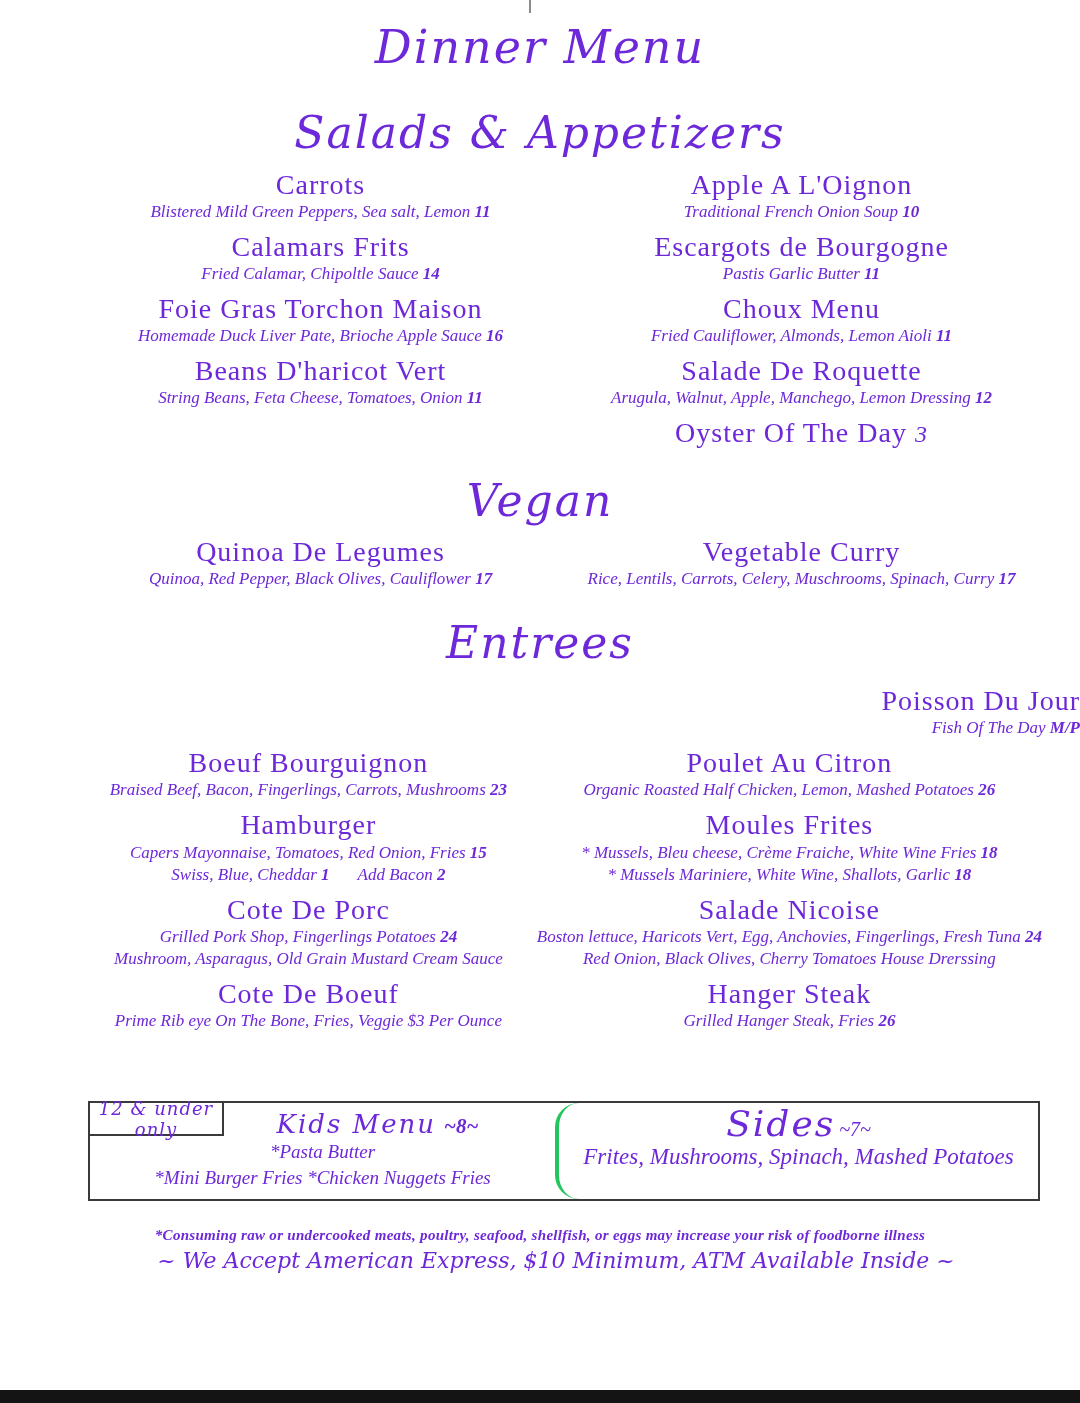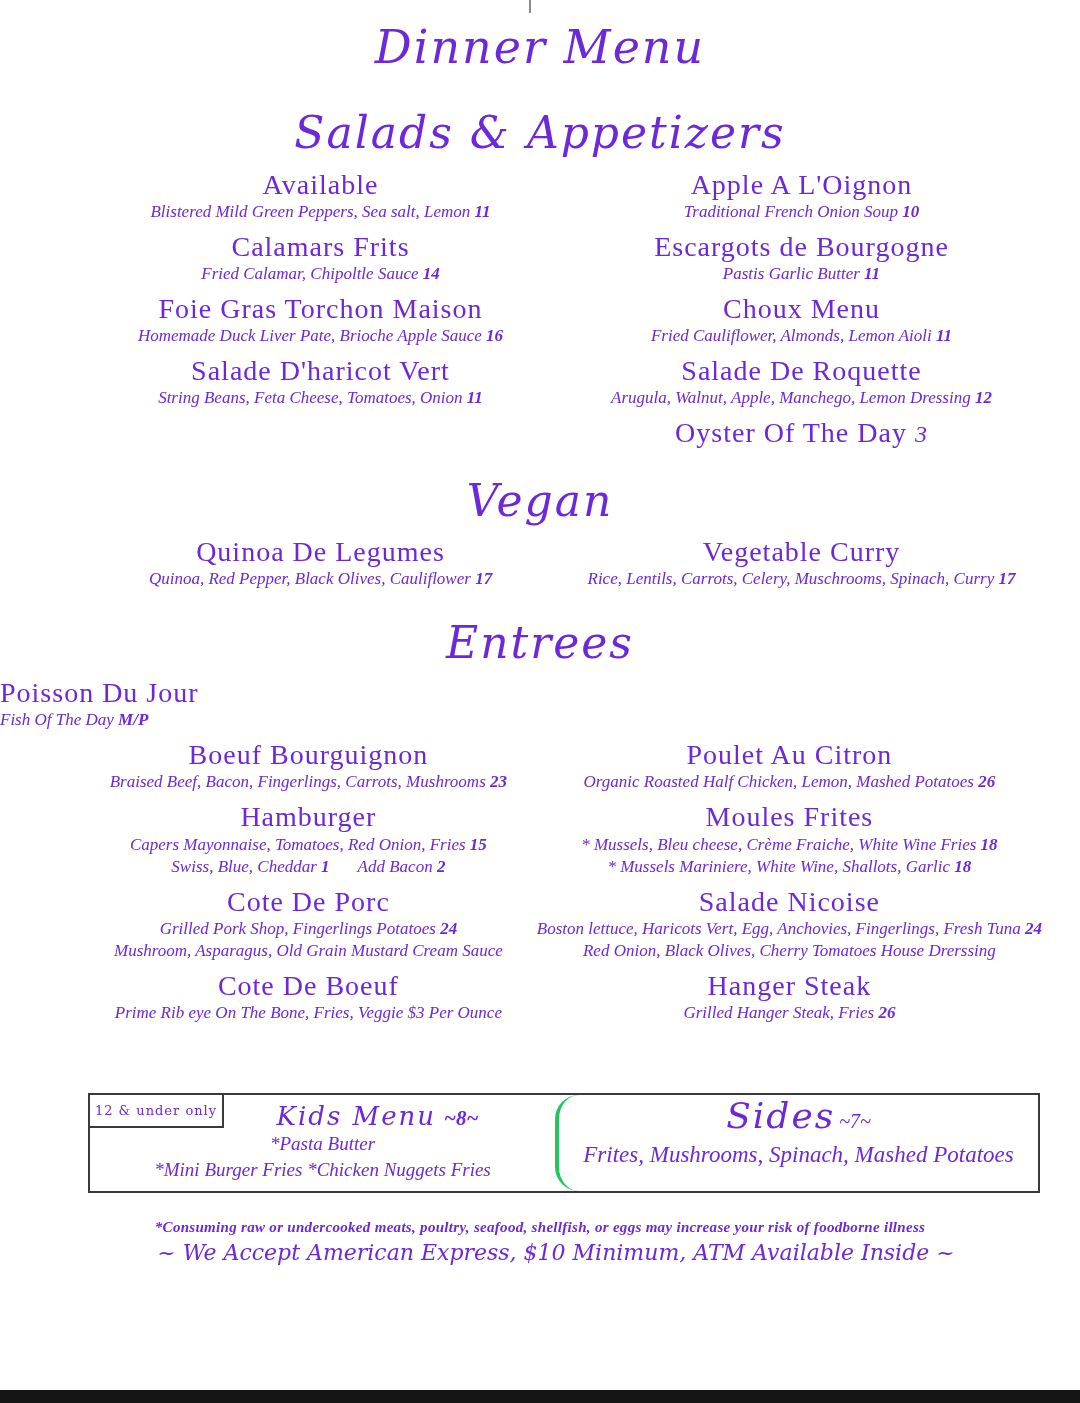--- a/index.html
+++ b/index.html
@@ -42,52 +42,52 @@
     line-height:1.18; white-space:nowrap;
   }
   .name-price { font-style:italic; font-size:24px; }
   .item-desc {
     font-style:italic; font-size:17px;
     line-height:1.3; white-space:nowrap;
   }
   .price { font-weight:bold; font-style:italic; }
   .gap { display:inline-block; width:28px; }
 
-  .featured { text-align:left; margin-top:6px; }
+  .featured { text-align:right; margin-top:14px; }
 
   .entree-cols { margin-top:4px; }
 
   .bottom-boxes {
     position:relative;
     margin:0 40px 0 88px;
     margin-top:62px;
     border:2px solid #3a3a3a;
     display:grid;
     grid-template-columns:467fr 485fr;
     height:100px;
   }
   .kids-cell { position:relative; text-align:center; padding-top:6px; }
   .sides-cell { border-left:4px solid #22c55e; text-align:center; padding-top:0;border-radius:24px; }
   .kids-badge {
     position:absolute; left:-2px; top:-2px;
     width:136px; height:35px;
     border:2px solid #3a3a3a;
     background:#fff;
     font-family:"DejaVu Serif", serif;
-    font-size:13px;
+    font-style:italic; font-size:18px;
     display:flex; align-items:center; justify-content:center;
     letter-spacing:1px;
   }
   .kids-heading-row { margin-left:110px; white-space:nowrap; }
   .kids-heading { display:inline; font-size:26px; letter-spacing:2px; }
   .kids-price { font-weight:bold; font-style:italic; font-size:21px; }
   .kids-line { font-style:italic; font-size:19px; line-height:1.35; }
   .sides-heading { display:inline; font-size:36px; letter-spacing:2px; }
   .sides-price { font-style:italic; font-size:20px; }
-  .sides-desc { font-style:italic; font-size:23px; margin-top:6px; white-space:nowrap; }
+  .sides-desc { font-style:italic; font-size:23px; white-space:nowrap; }
 
   .footer { text-align:center; margin-top:26px; }
   .footer-line1 {
     font-style:italic; font-weight:bold;
     font-size:15px; letter-spacing:0.3px;
   }
   .footer-line2 {
     font-family:"DejaVu Serif", serif;
     font-style:italic; font-size:22px; margin-top:4px;margin-left:32px;
   }
@@ -102,33 +102,33 @@
 <div class="page">
   <div class="top-tick"></div>
 
   <h1 class="script page-title">Dinner Menu</h1>
 
   <h2 class="script section-heading heading-appetizers">Salads &amp; Appetizers</h2>
 
   <div class="cols">
     <div class="col">
       <div class="item">
-        <div class="item-name">Available</div>
+        <div class="item-name">Carrots</div>
         <div class="item-desc"><span>Blistered Mild Green Peppers, Sea salt, Lemon</span> <b class="price">11</b></div>
       </div>
       <div class="item">
         <div class="item-name">Calamars Frits</div>
         <div class="item-desc"><span>Fried Calamar, Chipoltle Sauce</span> <b class="price">14</b></div>
       </div>
       <div class="item">
         <div class="item-name">Foie Gras Torchon Maison</div>
         <div class="item-desc"><span>Homemade Duck Liver Pate, Brioche Apple Sauce</span> <b class="price">16</b></div>
       </div>
       <div class="item">
-        <div class="item-name">Salade D'haricot Vert</div>
+        <div class="item-name">Beans D'haricot Vert</div>
         <div class="item-desc"><span>String Beans, Feta Cheese, Tomatoes, Onion</span> <b class="price">11</b></div>
       </div>
     </div>
     <div class="col">
       <div class="item">
         <div class="item-name">Apple A L'Oignon</div>
         <div class="item-desc"><span>Traditional French Onion Soup</span> <b class="price">10</b></div>
       </div>
       <div class="item">
         <div class="item-name">Escargots de Bourgogne</div>

